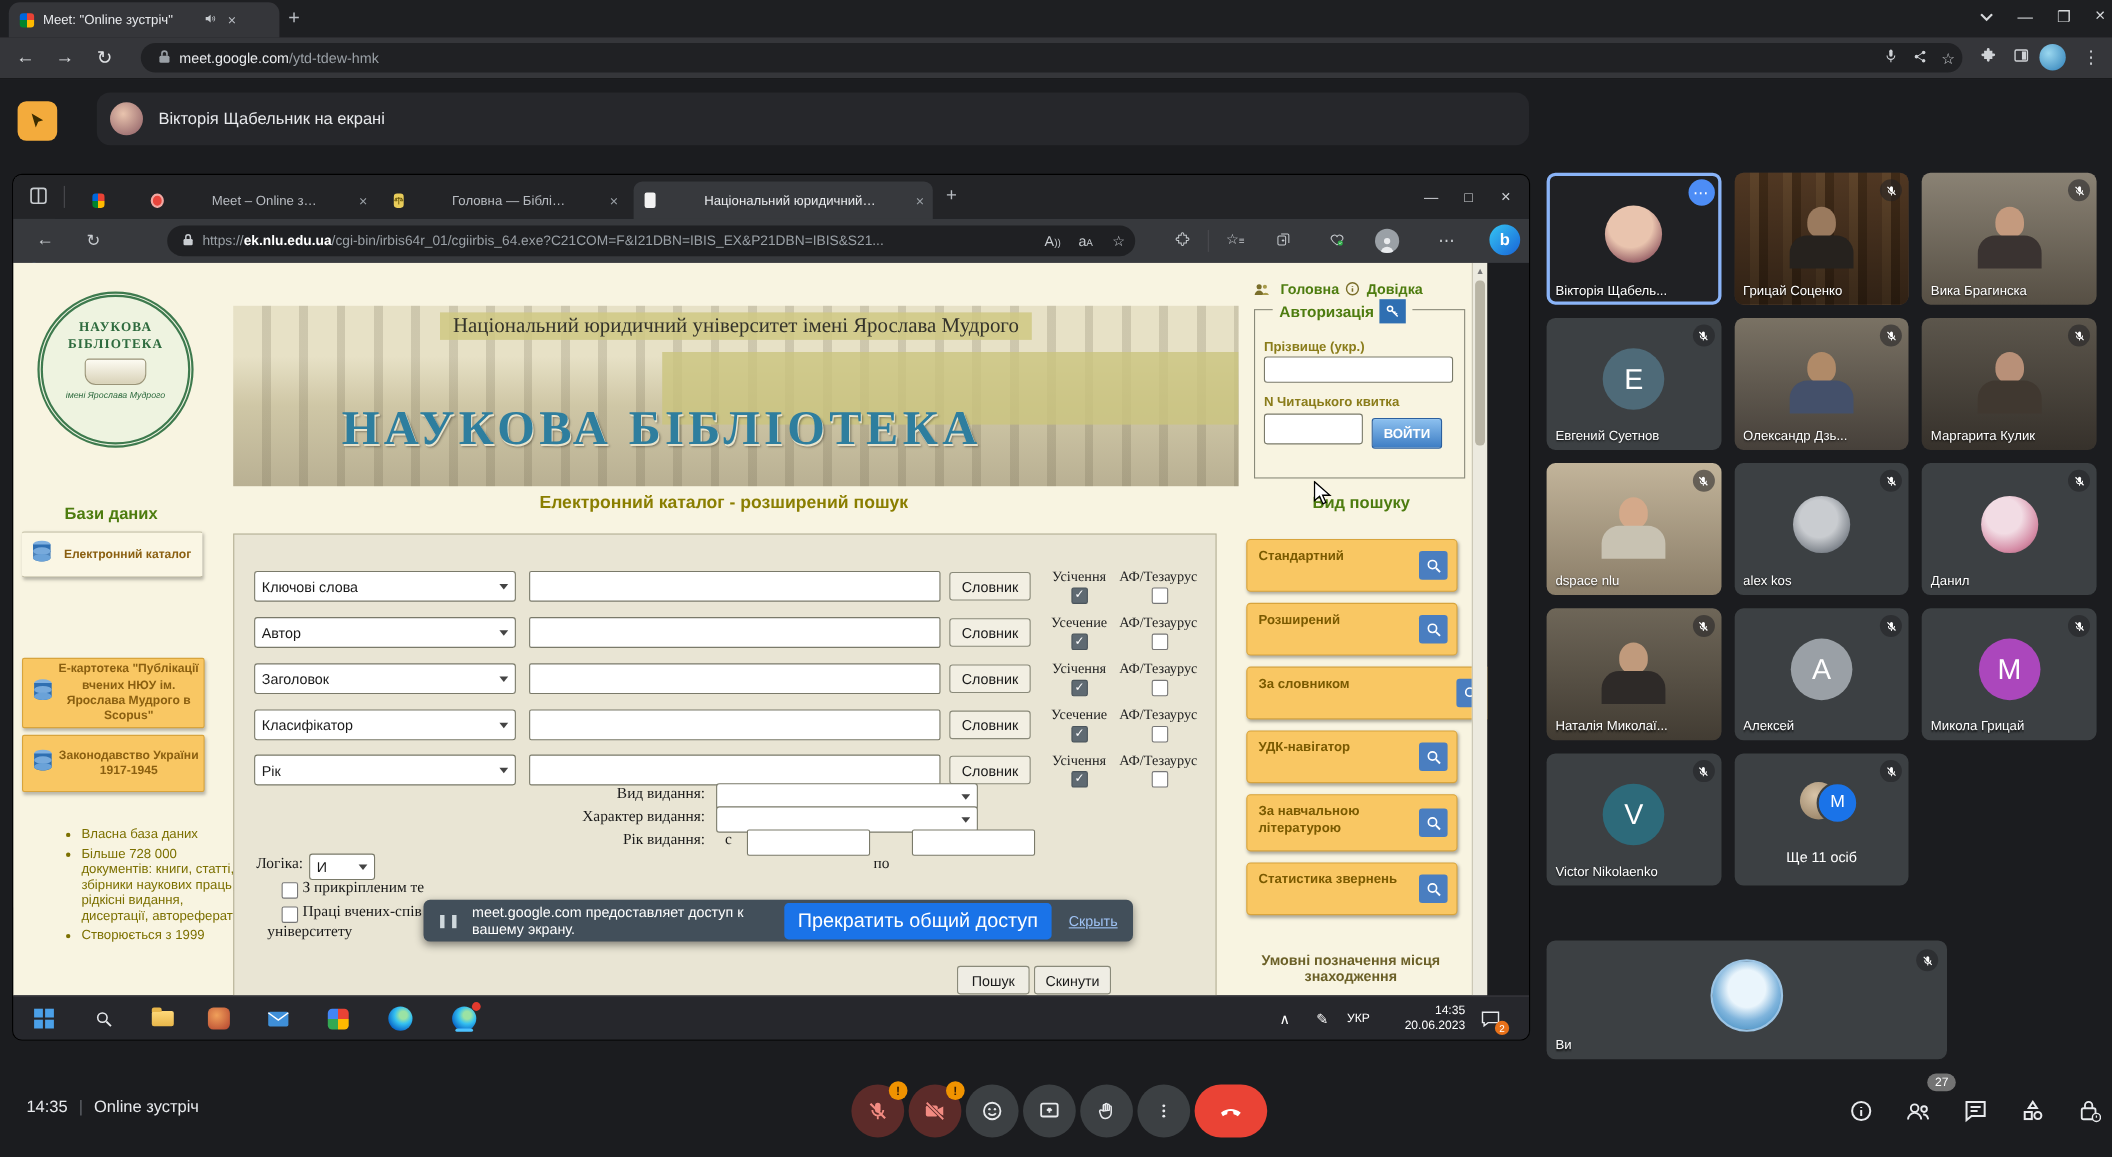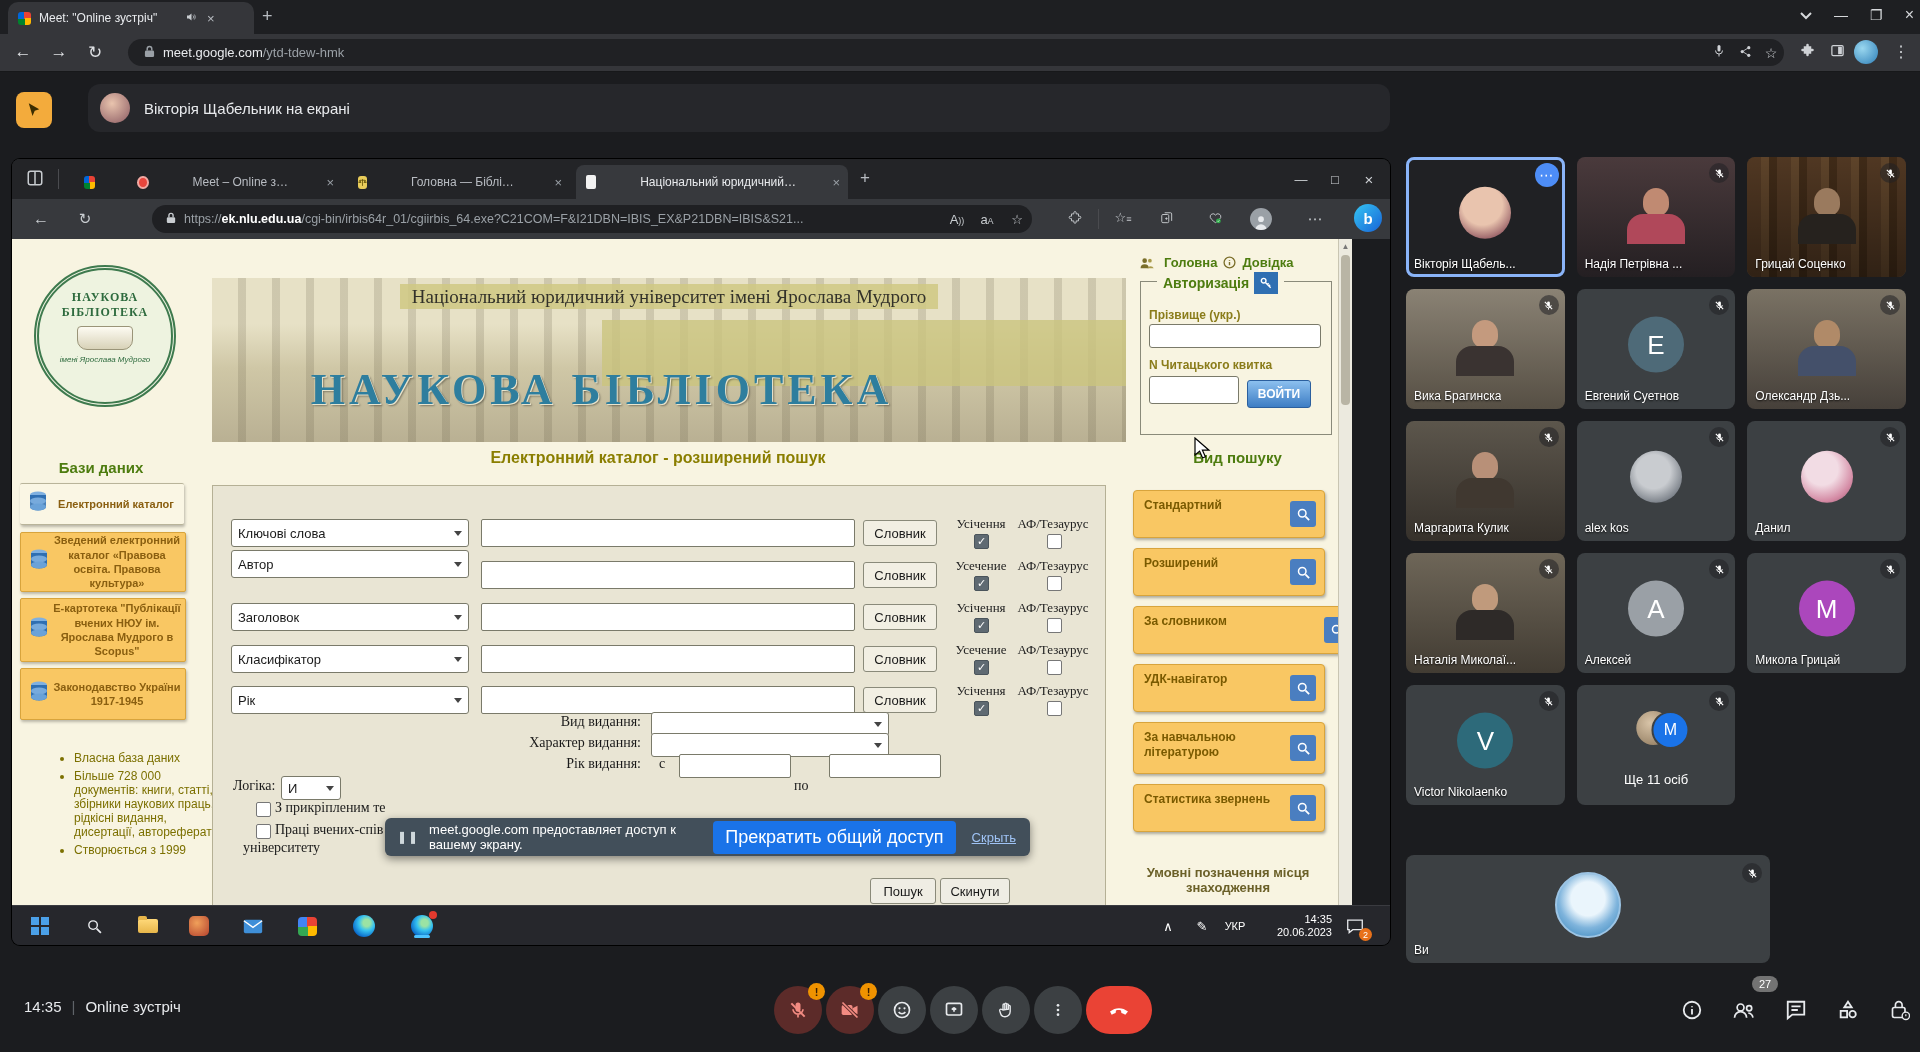--- a/index.html
+++ b/index.html
@@ -295,29 +295,20 @@
       <div class="abs dbitem db-cream" style="top:244px;height:40px;">
         <span style="margin:0 4px 0 8px;"><svg width="20" height="24" viewBox="0 0 20 24">
               <ellipse cx="10" cy="5" rx="8" ry="3.4" fill="#7fb0e0"></ellipse>
               <path d="M2 5v6c0 1.9 3.6 3.4 8 3.4s8-1.5 8-3.4V5" fill="#2f6fb2"></path>
               <path d="M2 11v6c0 1.9 3.6 3.4 8 3.4s8-1.5 8-3.4v-6" fill="#2f6fb2" opacity=".85"></path>
               <ellipse cx="10" cy="11" rx="8" ry="3.4" fill="#7fb0e0" opacity=".9"></ellipse>
               <ellipse cx="10" cy="17" rx="8" ry="3.4" fill="#6aa2d8"></ellipse>
             </svg></span>
         <span class="lbl">Електронний каталог</span>
       </div>
-      <div class="abs dbitem db-orange" style="top:293px;height:58px;">
-        <span style="margin:0 4px 0 8px;"><svg width="20" height="24" viewBox="0 0 20 24">
-              <ellipse cx="10" cy="5" rx="8" ry="3.4" fill="#7fb0e0"></ellipse>
-              <path d="M2 5v12c0 1.9 3.6 3.4 8 3.4s8-1.5 8-3.4V5" fill="#2f6fb2"></path>
-              <ellipse cx="10" cy="11" rx="8" ry="3.4" fill="#7fb0e0" opacity=".9"></ellipse>
-              <ellipse cx="10" cy="17" rx="8" ry="3.4" fill="#6aa2d8"></ellipse>
-            </svg></span>
-        <span class="lbl">Зведений електронний каталог «Правова освіта. Правова культура»</span>
-      </div>
       <div class="abs dbitem db-orange" style="top:359px;height:62px;">
         <span style="margin:0 4px 0 8px;"><svg width="20" height="24" viewBox="0 0 20 24">
               <ellipse cx="10" cy="5" rx="8" ry="3.4" fill="#7fb0e0"></ellipse>
               <path d="M2 5v12c0 1.9 3.6 3.4 8 3.4s8-1.5 8-3.4V5" fill="#2f6fb2"></path>
               <ellipse cx="10" cy="11" rx="8" ry="3.4" fill="#7fb0e0" opacity=".9"></ellipse>
               <ellipse cx="10" cy="17" rx="8" ry="3.4" fill="#6aa2d8"></ellipse>
             </svg></span>
         <span class="lbl">Е-картотека "Публікації вчених НЮУ ім. Ярослава Мудрого в Scopus"</span>
       </div>
       <div class="abs dbitem db-orange" style="top:429px;height:50px;">
@@ -382,21 +373,21 @@
             <span>Ключові слова</span>
             <span class="chv"></span>
           </div>
         <div class="inp" style="left:268px;top:33px;width:372px;height:26px;"></div>
         <div class="dictbtn" style="left:650px;top:34px;">Словник</div>
         <div class="trn" style="left:713px;top:30px;">Усічення</div>
         <div class="trn" style="left:785px;top:30px;">АФ/Тезаурус</div>
         <div class="cb on" style="left:761px;top:48px;">✓</div>
         <div class="cb" style="left:834px;top:48px;"></div>
 
-        <div class="sel" style="left:18px;top:64px;width:230px;height:26px;">
+        <div class="sel" style="left:18px;top:75px;width:230px;height:26px;">
             <span>Автор</span>
             <span class="chv"></span>
           </div>
         <div class="inp" style="left:268px;top:75px;width:372px;height:26px;"></div>
         <div class="dictbtn" style="left:650px;top:76px;">Словник</div>
         <div class="trn" style="left:713px;top:72px;">Усечение</div>
         <div class="trn" style="left:785px;top:72px;">АФ/Тезаурус</div>
         <div class="cb on" style="left:761px;top:90px;">✓</div>
         <div class="cb" style="left:834px;top:90px;"></div>
 
@@ -638,31 +629,20 @@
         <path d="M1 1v17l4.6-3.8 3 6.8 2.8-1.2-3-6.6H15z" fill="#fff" stroke="#000" stroke-width="1.2"></path>
       </svg>
   </div>
 
   <div class="abs tiles">
     <div class="tile presenter">
       <span class="pav" style="background:radial-gradient(circle at 45% 35%,#e9c4ae 0 45%,#a06a6e 75%,#6a3e48 100%);"></span>
       <span class="dots-badge">⋯</span>
       <span class="pname">Вікторія Щабель...</span>
     </div>
-    <div class="tile" style="--skin:#c08a72;--shirt:#b0485a;background:linear-gradient(180deg,#4a3a3c,#241f22);">
-      <span class="person"></span>
-      <span class="micoff">
-          <svg width="11" height="11" viewBox="0 0 24 24">
-            <rect x="9" y="3" width="6" height="11" rx="3" fill="#fff"></rect>
-            <path d="M6 11a6 6 0 0 0 12 0M12 17v4" stroke="#fff" stroke-width="2" fill="none"></path>
-            <path d="M4 4l16 16" stroke="#fff" stroke-width="2.4"></path>
-          </svg>
-        </span>
-      <span class="pname">Надія Петрівна ...</span>
-    </div>
     <div class="tile" style="--skin:#9a7a5e;--shirt:#26221e;background:repeating-linear-gradient(90deg,#6b4a2e 0 14px,#7d5a38 14px 22px,#54381f 22px 30px);">
       <span style="position:absolute;inset:0;background:linear-gradient(180deg,rgba(0,0,0,.25),rgba(0,0,0,.55));"></span>
       <span class="person"></span>
       <span class="micoff">
           <svg width="11" height="11" viewBox="0 0 24 24">
             <rect x="9" y="3" width="6" height="11" rx="3" fill="#fff"></rect>
             <path d="M6 11a6 6 0 0 0 12 0M12 17v4" stroke="#fff" stroke-width="2" fill="none"></path>
             <path d="M4 4l16 16" stroke="#fff" stroke-width="2.4"></path>
           </svg>
         </span>
@@ -704,20 +684,31 @@
     <div class="tile" style="--skin:#b89078;--shirt:#403830;background:linear-gradient(180deg,#5c564c,#36312b);">
       <span class="person"></span>
       <span class="micoff">
           <svg width="11" height="11" viewBox="0 0 24 24">
             <rect x="9" y="3" width="6" height="11" rx="3" fill="#fff"></rect>
             <path d="M6 11a6 6 0 0 0 12 0M12 17v4" stroke="#fff" stroke-width="2" fill="none"></path>
             <path d="M4 4l16 16" stroke="#fff" stroke-width="2.4"></path>
           </svg>
         </span>
       <span class="pname">Маргарита Кулик</span>
+    </div>
+    <div class="tile" style="--skin:#d4a98a;--shirt:#c8c2b2;background:linear-gradient(180deg,#c2b49a,#8a7d68);">
+      <span class="person"></span>
+      <span class="micoff">
+          <svg width="11" height="11" viewBox="0 0 24 24">
+            <rect x="9" y="3" width="6" height="11" rx="3" fill="#fff"></rect>
+            <path d="M6 11a6 6 0 0 0 12 0M12 17v4" stroke="#fff" stroke-width="2" fill="none"></path>
+            <path d="M4 4l16 16" stroke="#fff" stroke-width="2.4"></path>
+          </svg>
+        </span>
+      <span class="pname">dspace nlu</span>
     </div>
     <div class="tile">
       <span class="pav" style="background:radial-gradient(circle at 45% 40%,#c9ccd0 0 40%,#7a8088 75%,#4a5056 100%);"></span>
       <span class="micoff">
           <svg width="11" height="11" viewBox="0 0 24 24">
             <rect x="9" y="3" width="6" height="11" rx="3" fill="#fff"></rect>
             <path d="M6 11a6 6 0 0 0 12 0M12 17v4" stroke="#fff" stroke-width="2" fill="none"></path>
             <path d="M4 4l16 16" stroke="#fff" stroke-width="2.4"></path>
           </svg>
         </span>

